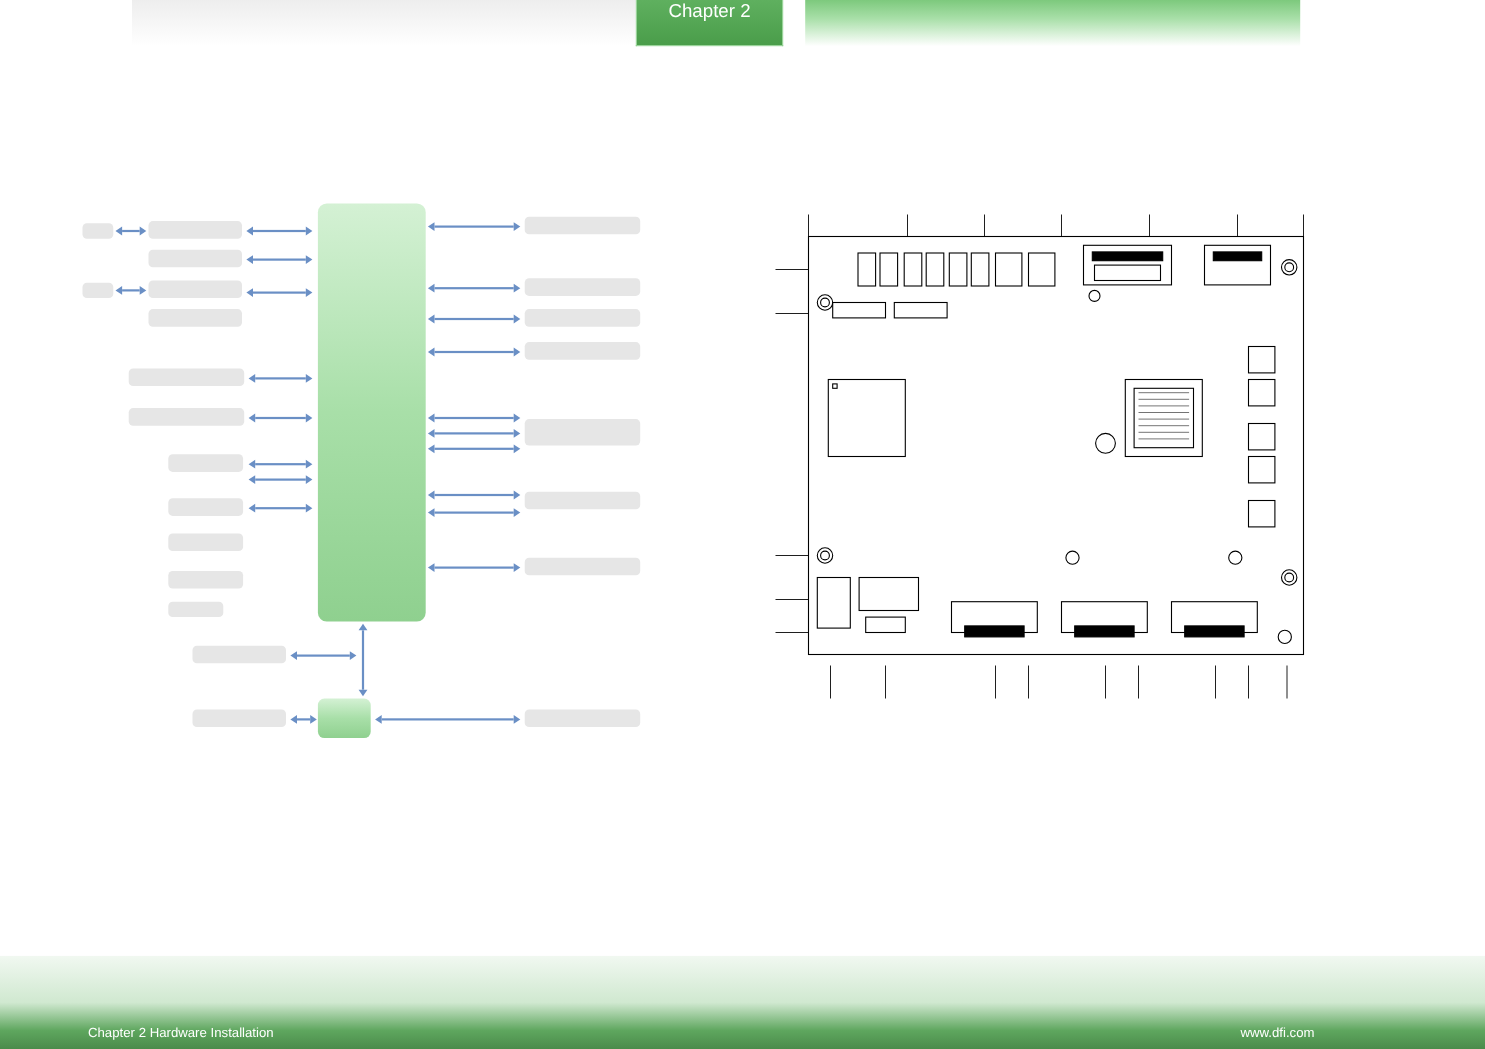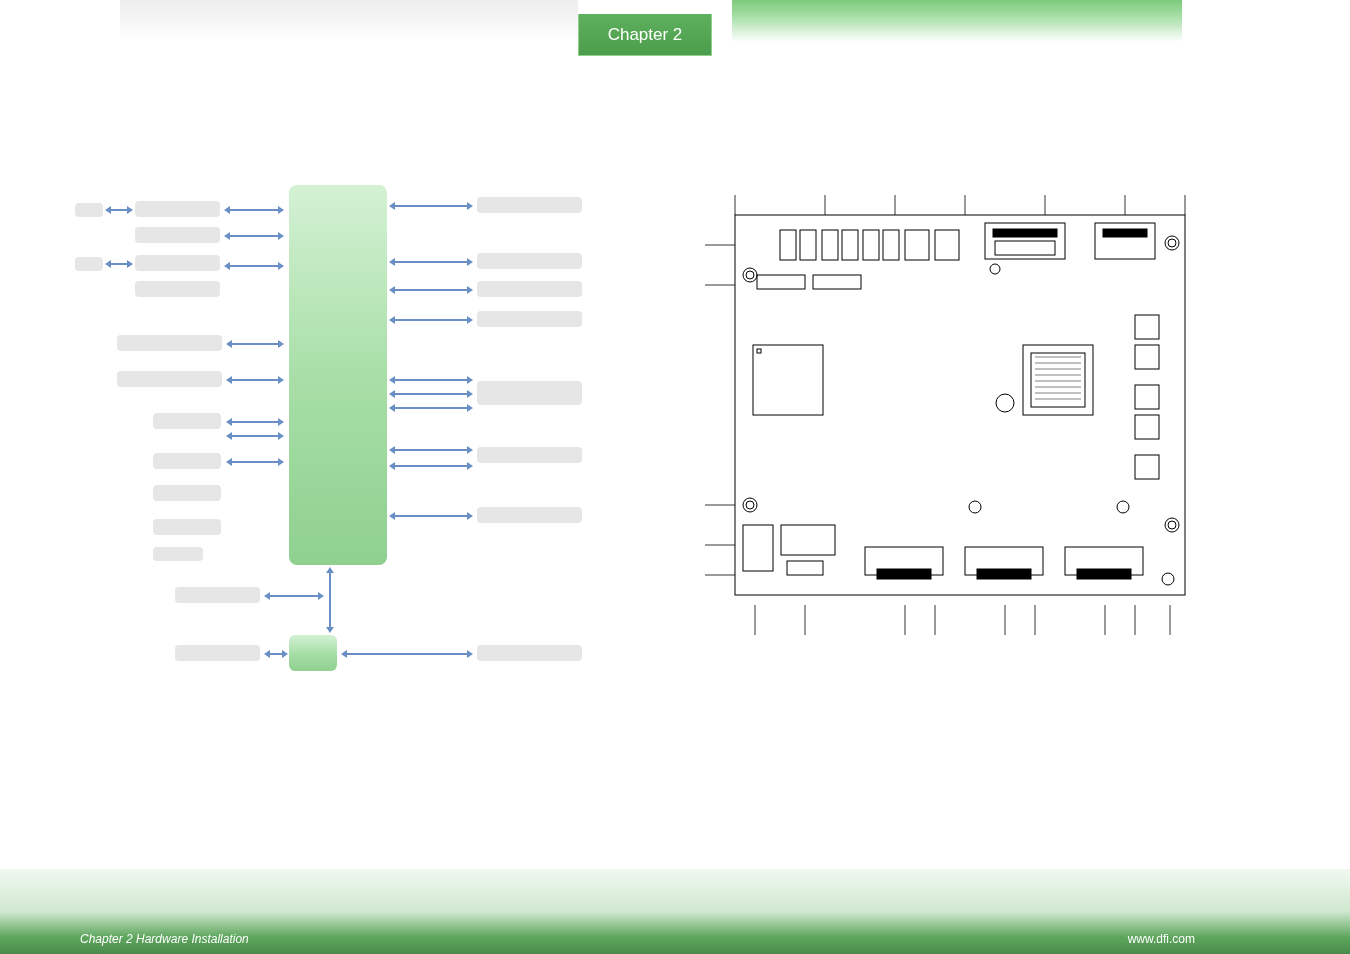--- a/index.html
+++ b/index.html
@@ -24,29 +24,28 @@
       position: absolute;
       left: 120px;
       top: 0;
       width: 458px;
       height: 42px;
       background: linear-gradient(to bottom, rgba(230,230,230,0.7), rgba(255,255,255,0));
     }
     .chapter-tab {
       position: absolute;
       left: 578px;
-      top: 14px;
+      top: 0;
       width: 134px;
       height: 42px;
       background: linear-gradient(to bottom, #5fb05f, #4a9d4a);
       border-left: 1px solid #8fd08f;
       border-right: 1px solid #8fd08f;
       border-bottom: 1px solid #8fd08f;
       display: flex;
-      align-items: center;
       justify-content: center;
       color: #fff;
       font-size: 17px;
     }
     .header-gradient-right {
       position: absolute;
       left: 732px;
       top: 0;
       width: 450px;
       height: 42px;
@@ -156,21 +155,20 @@
       width: 100%;
       height: 85px;
       background: linear-gradient(to bottom, rgba(160,210,160,0.15) 0%, rgba(120,190,120,0.35) 50%, #5ea65e 80%, #4a8a4a 100%);
     }
     .footer-text-left {
       position: absolute;
       bottom: 8px;
       left: 80px;
       color: #fff;
       font-size: 12px;
-      font-style: italic;
     }
     .footer-text-right {
       position: absolute;
       bottom: 8px;
       right: 155px;
       color: #fff;
       font-size: 12px;
     }
   </style>
 </head>

